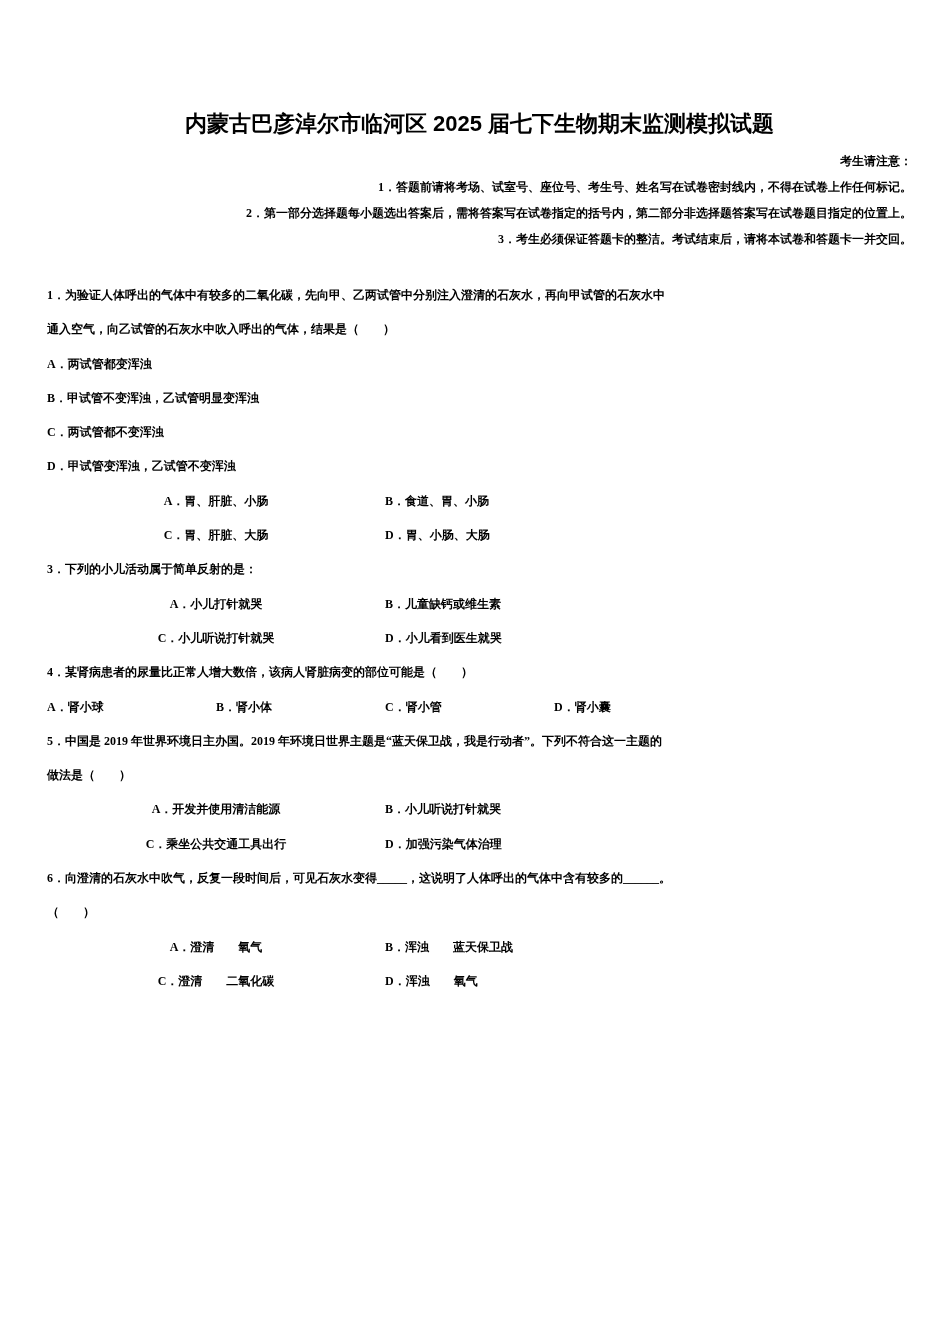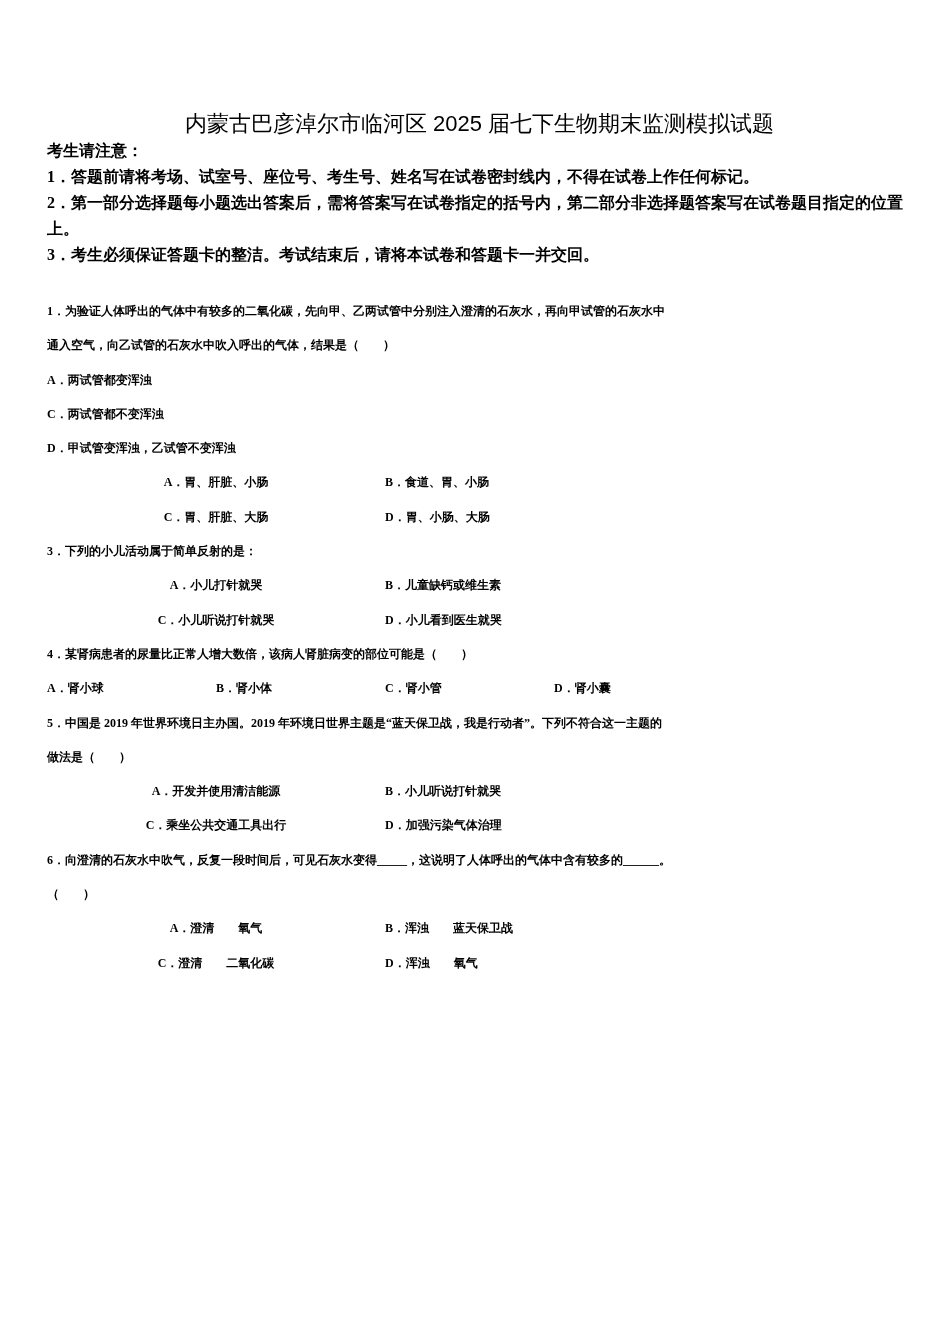--- a/index.html
+++ b/index.html
@@ -15,27 +15,29 @@
     font-weight: 600;
     overflow: hidden;
   }
   .page {
     padding: 0 38px 0 47px;
   }
   .title {
     margin: 110px 0 0 0;
     font-size: 22px;
     line-height: 28px;
-    font-weight: 400;
+    font-weight: 700;
     text-align: center;
     font-family: "Liberation Sans", "DejaVu Sans", sans-serif;
   }
   .notice {
-    font-size: 16px;
+    margin-top: 10px;
+    font-size: 12px;
     line-height: 26px;
+    text-align: right;
   }
   .questions {
     margin-top: 26px;
     font-size: 12px;
     line-height: 34.3px;
   }
   .line { white-space: pre-wrap; }
   .c2 { display: inline-block; width: 338px; vertical-align: top; text-align: center; }
   .c4 { display: inline-block; width: 169px; vertical-align: top; }
 </style>
@@ -52,20 +54,21 @@
     <div class="line">2．第一部分选择题每小题选出答案后，需将答案写在试卷指定的括号内，第二部分非选择题答案写在试卷题目指定的位置上。</div>
     <div class="line">3．考生必须保证答题卡的整洁。考试结束后，请将本试卷和答题卡一并交回。</div>
   </div>
 
   <div class="questions">
 
     <div>
       <div class="line">1．为验证人体呼出的气体中有较多的二氧化碳，先向甲、乙两试管中分别注入澄清的石灰水，再向甲试管的石灰水中</div>
       <div class="line">通入空气，向乙试管的石灰水中吹入呼出的气体，结果是（　　）</div>
       <div class="line">A．两试管都变浑浊</div>
+      <div class="line">B．甲试管不变浑浊，乙试管明显变浑浊</div>
       <div class="line">C．两试管都不变浑浊</div>
       <div class="line">D．甲试管变浑浊，乙试管不变浑浊</div>
     </div>
 
     <div>
       <div class="line"><span class="c2">A．胃、肝脏、小肠</span><span>B．食道、胃、小肠</span></div>
       <div class="line"><span class="c2">C．胃、肝脏、大肠</span><span>D．胃、小肠、大肠</span></div>
     </div>
 
     <div>

